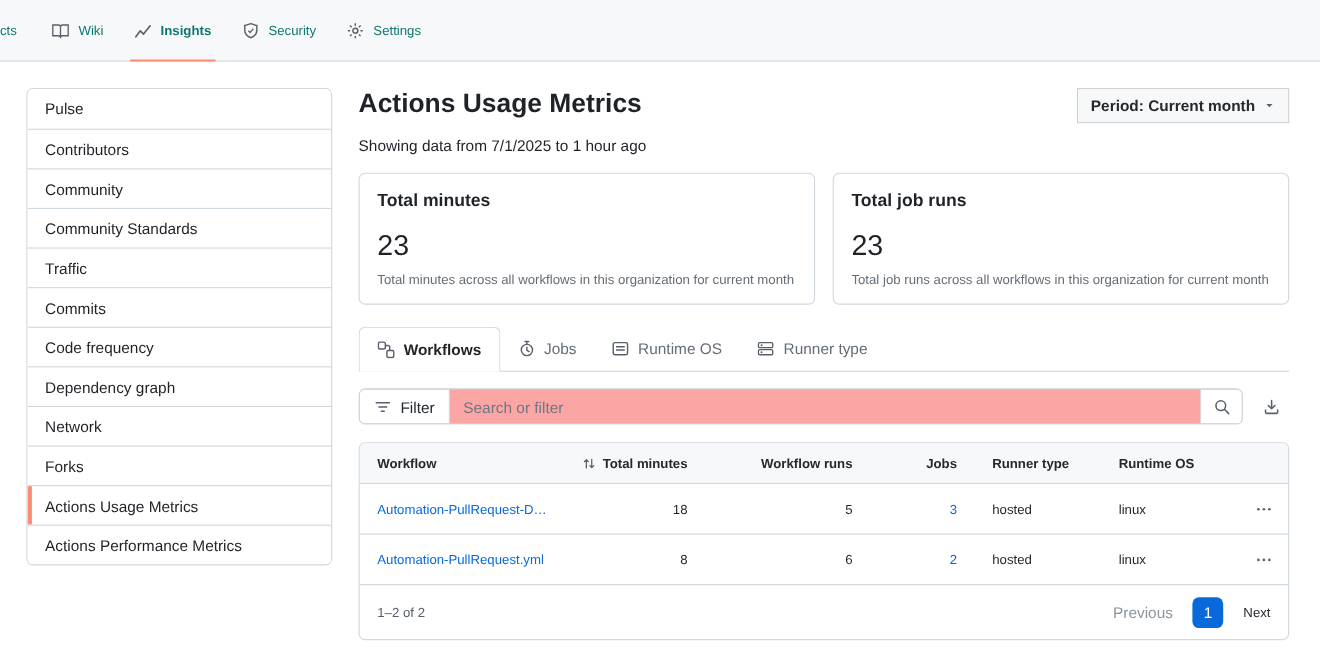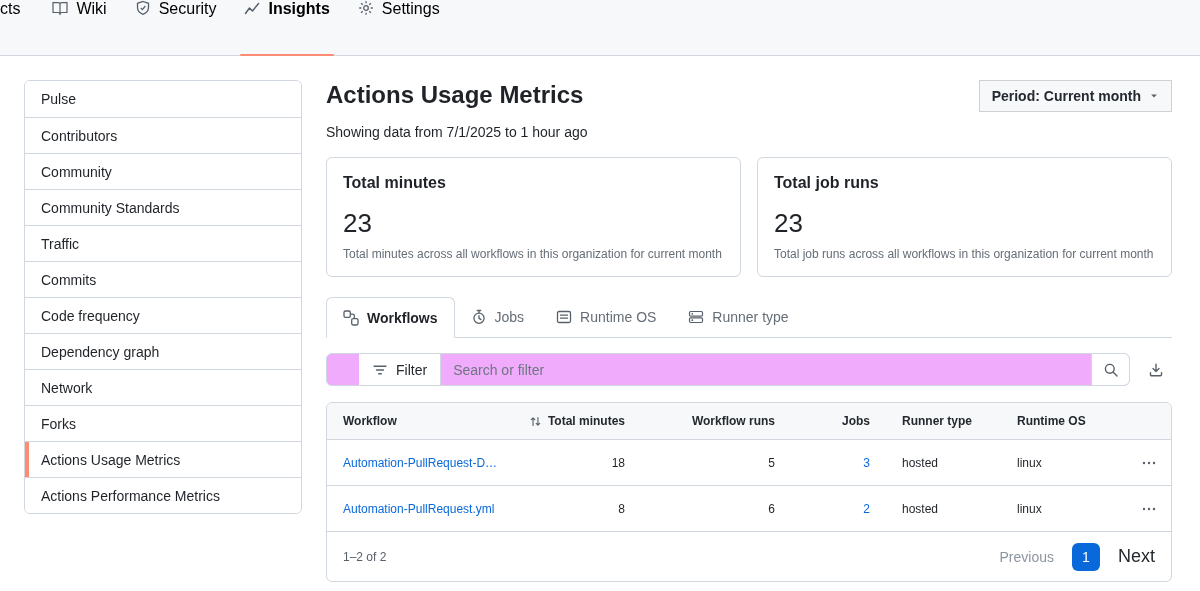--- a/index.html
+++ b/index.html
@@ -8,22 +8,22 @@
     font-family: "Liberation Sans", sans-serif;
     background:#ffffff; color:#1f2328;
   }
   
   .topnav {
     height:56px; background:#f6f8fa; border-bottom:1px solid #d0d7de;
     display:flex; align-items:stretch;
   }
   .nav-tabs { display:flex; align-items:stretch; }
   .nav-tab {
-    display:flex; align-items:flex-start; gap:8px; padding:0 14px;
-    font-size:16px; color:#000000; text-decoration:none; position:relative; cursor:pointer;
+    display:flex; align-items:center; gap:8px; padding:0 14px;
+    font-size:12px; color:#0f766e; text-decoration:none; position:relative; cursor:pointer;
     white-space:nowrap;
   }
   .nav-tab.partial { padding-left:0; padding-right:18px; }
   .nav-tab.active { font-weight:600; }
   .nav-tab.active::after {
     content:""; position:absolute; left:10px; right:10px; bottom:-1px;
     height:2px; background:#fd8c73; border-radius:2px;
   }
   .nav-icon { display:flex; align-items:center; }
   
@@ -68,21 +68,21 @@
   }
   .tab.active {
     background:#fff; border:1px solid #d0d7de; border-bottom:1px solid #fff;
     border-radius:6px 6px 0 0; margin-bottom:-1px; color:#1f2328; font-weight:600;
   }
   .t-icon { display:flex; align-items:center; }
   
   .filter-row { display:flex; align-items:center; gap:10px; margin-top:15px; }
   .filter-box {
     flex:1; display:flex; align-items:stretch; height:33px;
-    border:1px solid #d0d7de; border-radius:6px; background:#f0abfc; overflow:hidden;padding-left:32px;
+    border:1px solid #d0d7de; border-radius:6px; background:#fca5a5; overflow:hidden;
   }
   .filter-btn {
     display:flex; align-items:center; gap:8px; padding:0 13px;
     background:#fff; border:none; border-right:1px solid #d0d7de;
     font-family:inherit; font-size:14px; color:#24292f; cursor:pointer;
   }
   .filter-input {
     flex:1; border:none; outline:none; padding:0 12px; font-family:inherit;
     font-size:14px; color:#1f2328; background:transparent;
   }
@@ -111,21 +111,21 @@
   .t-row { height:46px; border-bottom:1px solid #d0d7de; }
   .td { font-size:12px; padding:0 16px; color:#1f2328; white-space:nowrap; }
   .td-right { text-align:right; }
   .td.link { color:#0969da; text-decoration:none; overflow:hidden; text-overflow:ellipsis; cursor:pointer; }
   .kebab-btn { background:none; border:none; cursor:pointer; display:flex; align-items:center; justify-content:center; padding:4px; margin:0 auto; }
   
   .t-foot { display:flex; align-items:center; justify-content:space-between; height:49px; padding:0 16px; }
   .range { font-size:12px; color:#57606a; }
   .pager { display:flex; align-items:center; gap:18px; }
   .page-prev { background:none; border:none; font-family:inherit; font-size:14px; color:#8c959f; cursor:pointer; }
-  .page-next { background:none; border:none; font-family:inherit; font-size:18px; color:#24292f; cursor:pointer; }
+  .page-next { background:none; border:none; font-family:inherit; font-size:12px; color:#24292f; cursor:pointer; }
   .page-num {
     width:28px; height:28px; background:#0969da; color:#fff; border:none; border-radius:6px;
     font-family:inherit; font-size:14px; display:flex; align-items:center; justify-content:center; cursor:pointer;
   }
   svg { display:block; }
 </style>
 </head>
 <body>
 
 <header class="topnav">
@@ -133,37 +133,37 @@
     <a class="nav-tab partial">
       <span>cts</span>
     </a>
     <a class="nav-tab">
       <span class="nav-icon">
         <svg width="16" height="16" viewBox="0 0 16 16">
             <path d="M1 2.7h5.2c1 0 1.8.8 1.8 1.8v9c-.5-.6-1.2-1-2-1H1zM15 2.7H9.8c-1 0-1.8.8-1.8 1.8v9c.5-.6 1.2-1 2-1H15z" fill="none" stroke="#57606a" stroke-width="1.2"></path>
           </svg>
       </span>
       <span>Wiki</span>
+    </a>
+    <a class="nav-tab active">
+      <span class="nav-icon">
+        <svg width="16" height="16" viewBox="0 0 16 16">
+            <path d="M1.5 13.5 5.5 8l3 3 6-7.5" fill="none" stroke="#57606a" stroke-width="1.5" stroke-linecap="round" stroke-linejoin="round"></path>
+          </svg>
+      </span>
+      <span>Insights</span>
     </a>
     <a class="nav-tab">
       <span class="nav-icon">
         <svg width="16" height="16" viewBox="0 0 16 16">
             <path d="M8 1.5l5.5 1.8v4.2c0 3.3-2.2 5.5-5.5 6.8-3.3-1.3-5.5-3.5-5.5-6.8V3.3z" fill="none" stroke="#57606a" stroke-width="1.3"></path>
             <path d="M5.8 8l1.6 1.6L10.3 6" fill="none" stroke="#57606a" stroke-width="1.2"></path>
           </svg>
       </span>
       <span>Security</span>
-    </a>
-    <a class="nav-tab active">
-      <span class="nav-icon">
-        <svg width="16" height="16" viewBox="0 0 16 16">
-            <path d="M1.5 13.5 5.5 8l3 3 6-7.5" fill="none" stroke="#57606a" stroke-width="1.5" stroke-linecap="round" stroke-linejoin="round"></path>
-          </svg>
-      </span>
-      <span>Insights</span>
     </a>
     <a class="nav-tab">
       <span class="nav-icon">
         <svg width="16" height="16" viewBox="0 0 16 16">
             <circle cx="8" cy="8" r="2.3" fill="none" stroke="#57606a" stroke-width="1.3"></circle>
             <path d="M8 1.2v2.1M8 12.7v2.1M1.2 8h2.1M12.7 8h2.1M3.2 3.2l1.5 1.5M11.3 11.3l1.5 1.5M12.8 3.2l-1.5 1.5M4.7 11.3l-1.5 1.5" stroke="#57606a" stroke-width="1.3"></path>
           </svg>
       </span>
       <span>Settings</span>
     </a>

